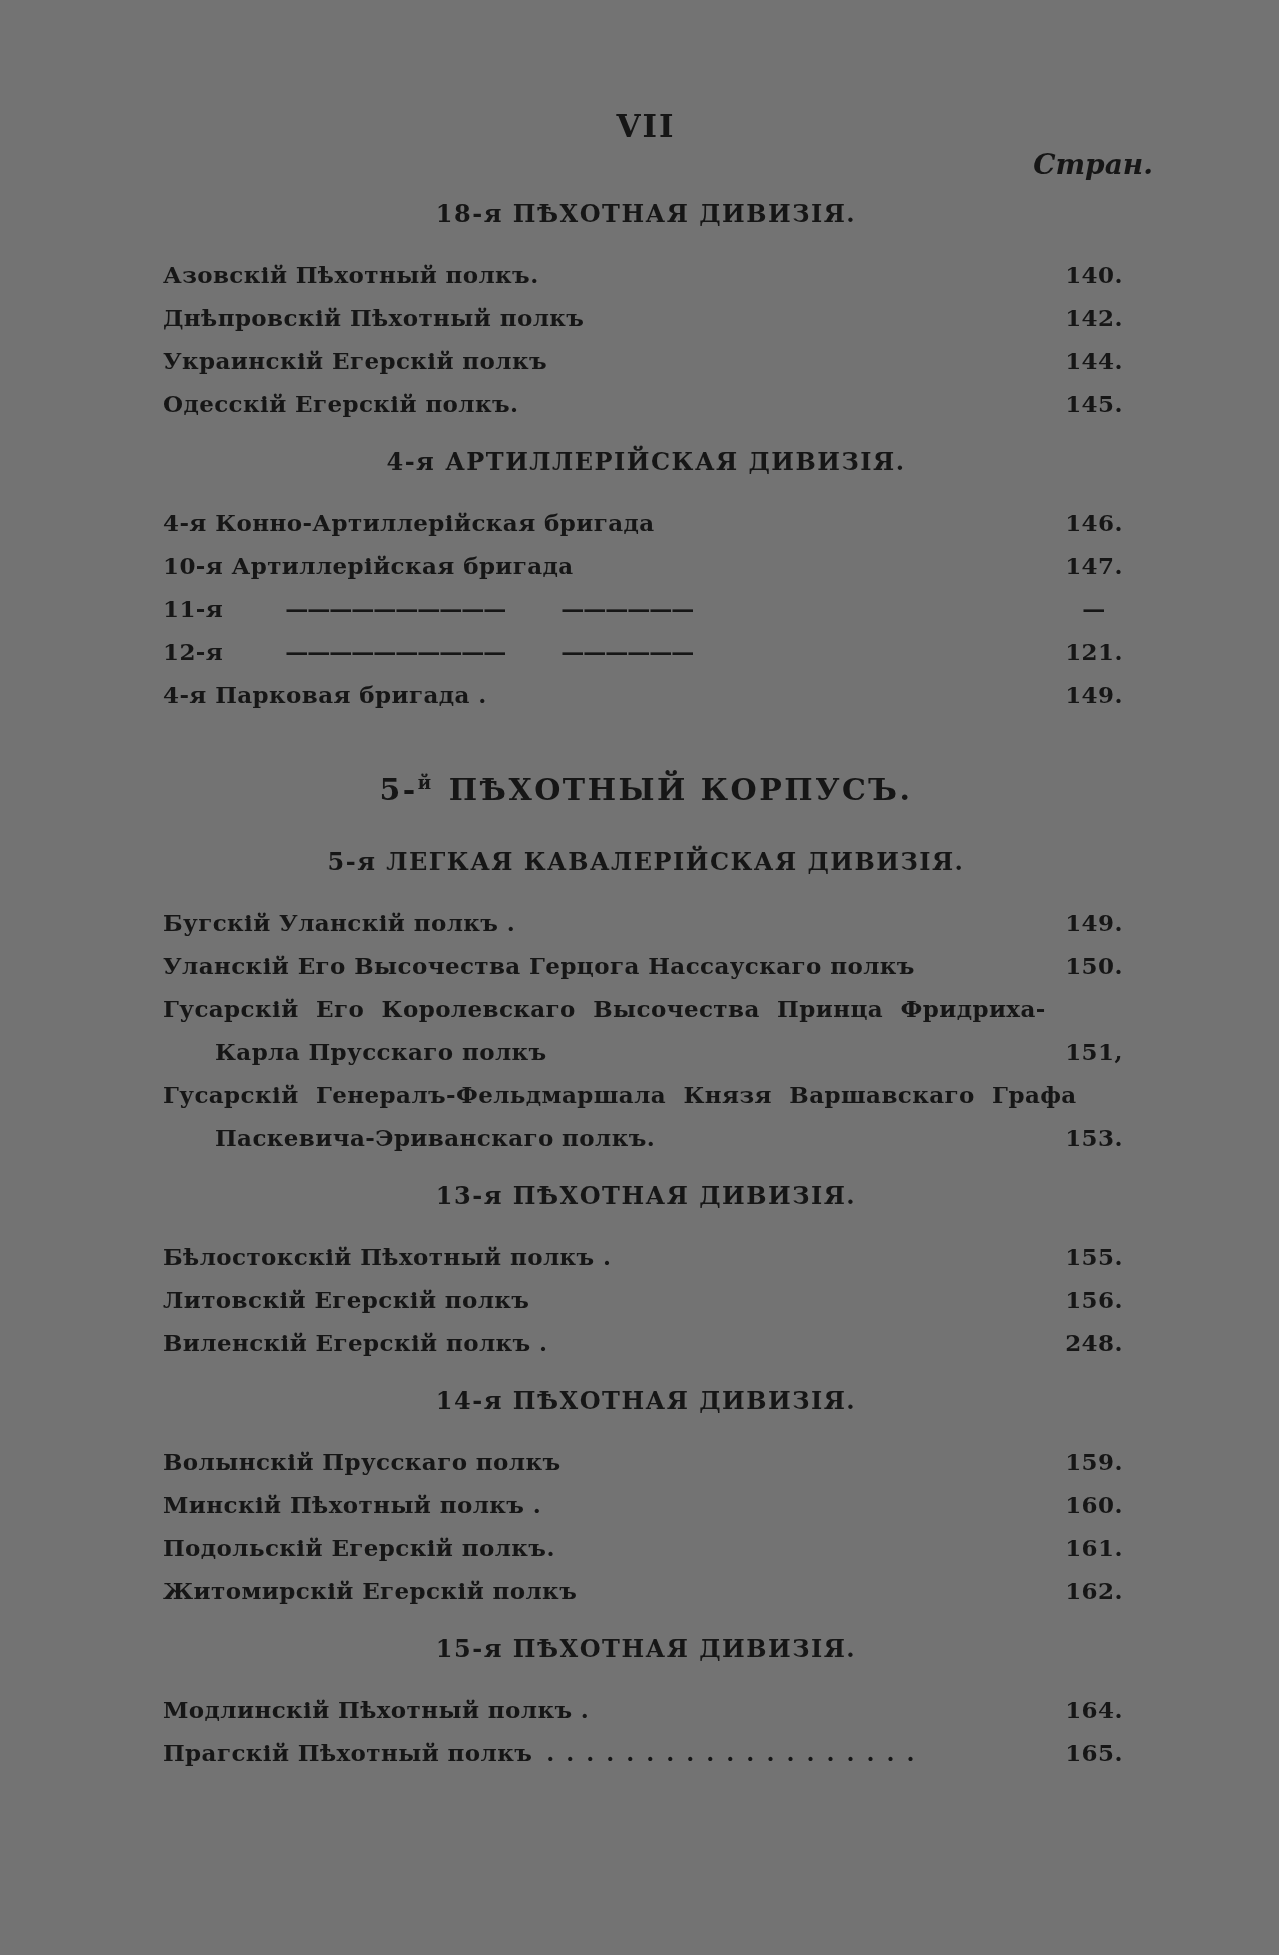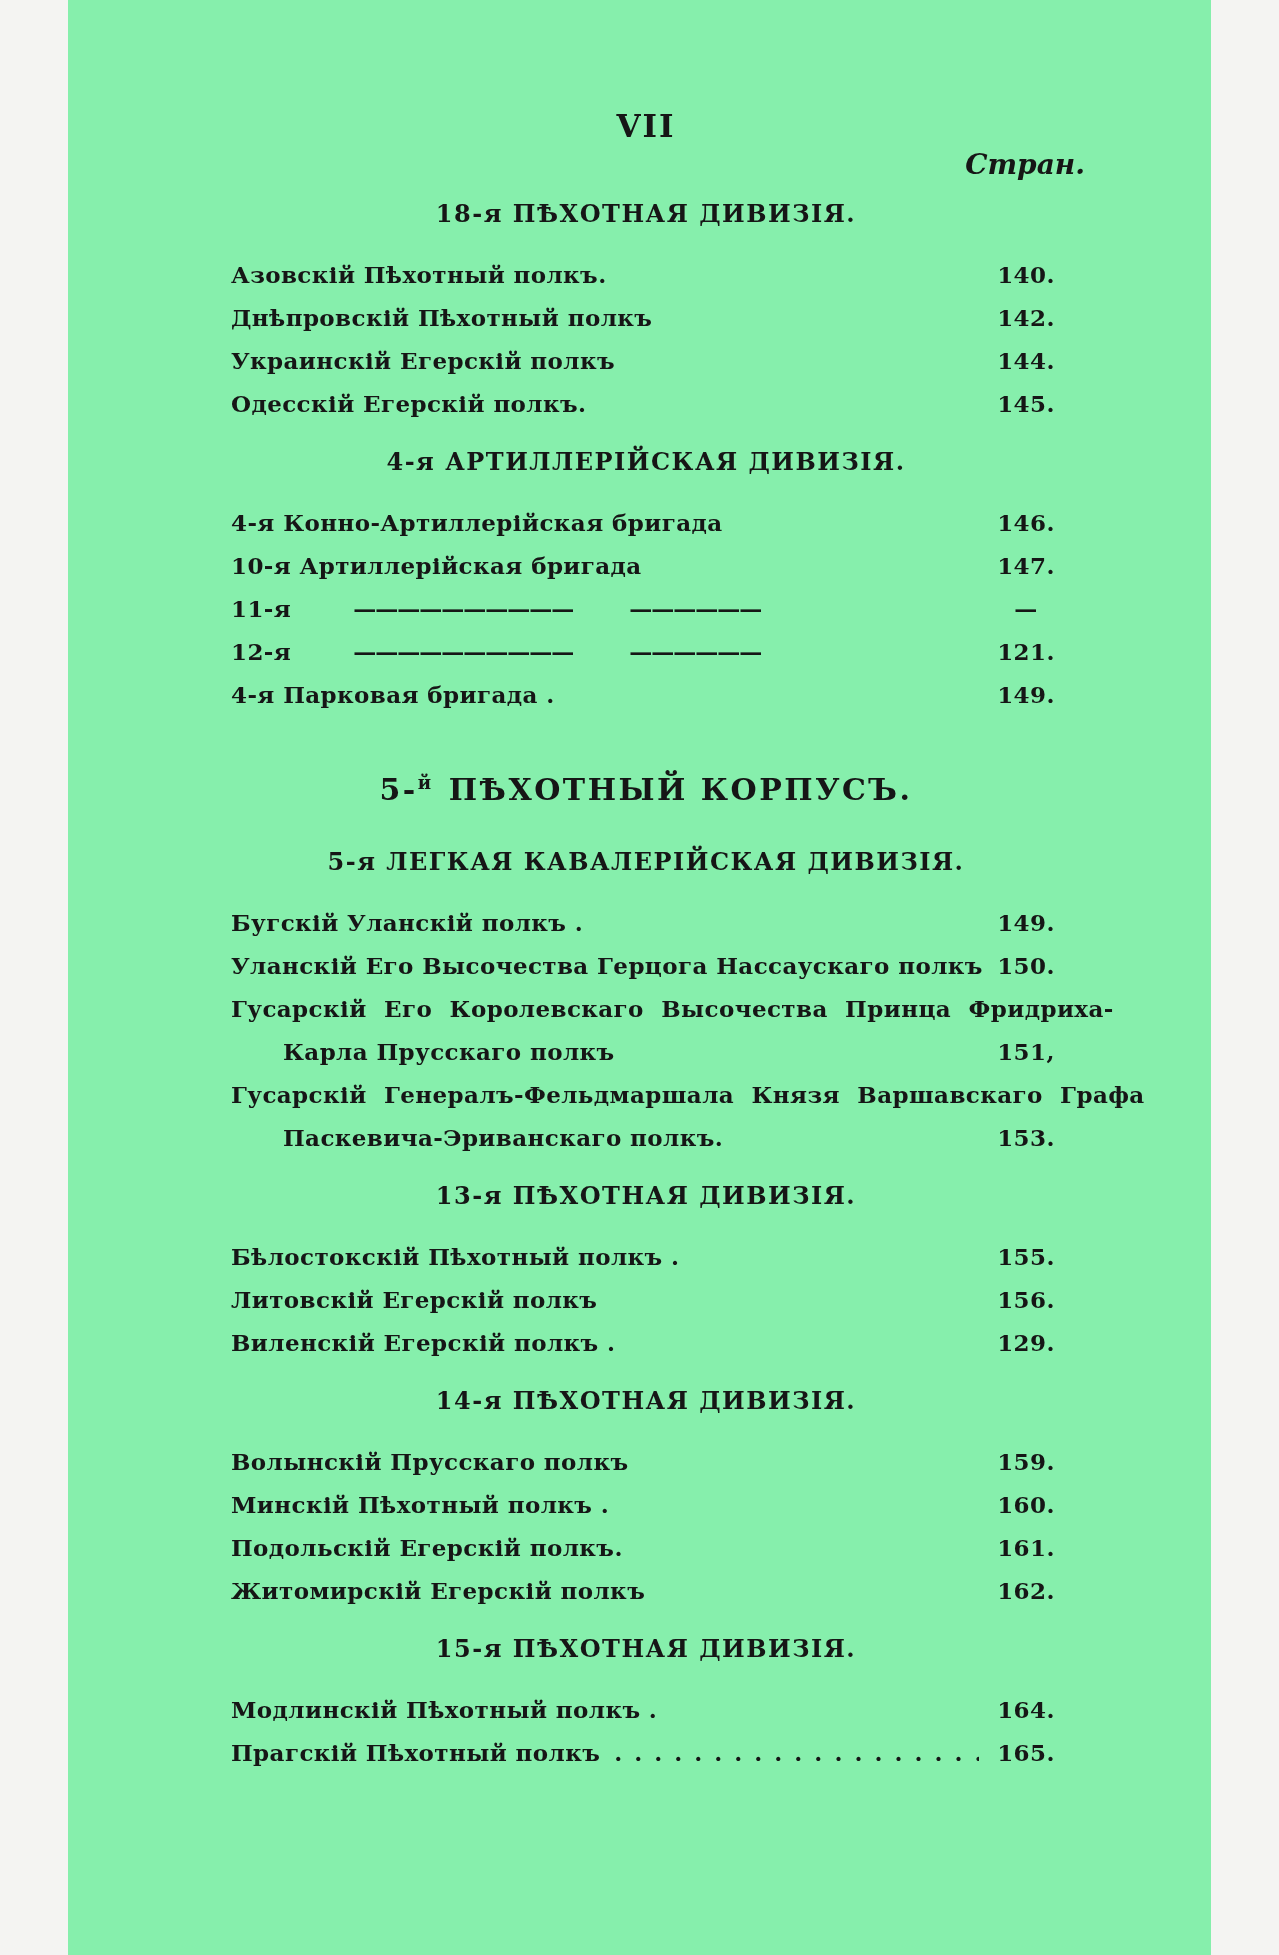--- a/index.html
+++ b/index.html
@@ -2,24 +2,24 @@
 <html><head>
 <meta charset="utf-8">
 <style>
   html, body {
     margin: 0;
     padding: 0;
     background: #f4f4f2;
   }
   .page {
     position: relative;
-    width: 1143px;
+    width: 1279px;
     height: 1955px;
     margin: 0 auto;
-    background: #86efac;
+    background: #737373;
     color: #161616;
     font-family: "DejaVu Serif", "Liberation Serif", serif;
     overflow: hidden;
     box-sizing: border-box;
     padding: 108px 150px 0 163px;
   }
   .folio {
     text-align: center;
     font-weight: 700;
     font-size: 31px;
@@ -161,21 +161,21 @@
   <div class="row">
     <span class="lbl">Бѣлостокскій Пѣхотный полкъ .</span>
     <span class="pg">155.</span>
   </div>
   <div class="row">
     <span class="lbl">Литовскій Егерскій полкъ</span>
     <span class="pg">156.</span>
   </div>
   <div class="row">
     <span class="lbl">Виленскій Егерскій полкъ .</span>
-    <span class="pg">129.</span>
+    <span class="pg">248.</span>
   </div>
 
   <h2 class="sec-head">14-я ПѢХОТНАЯ ДИВИЗІЯ.</h2>
   <div class="row">
     <span class="lbl">Волынскій Прусскаго полкъ</span>
     <span class="pg">159.</span>
   </div>
   <div class="row">
     <span class="lbl">Минскій Пѣхотный полкъ .</span>
     <span class="pg">160.</span>

